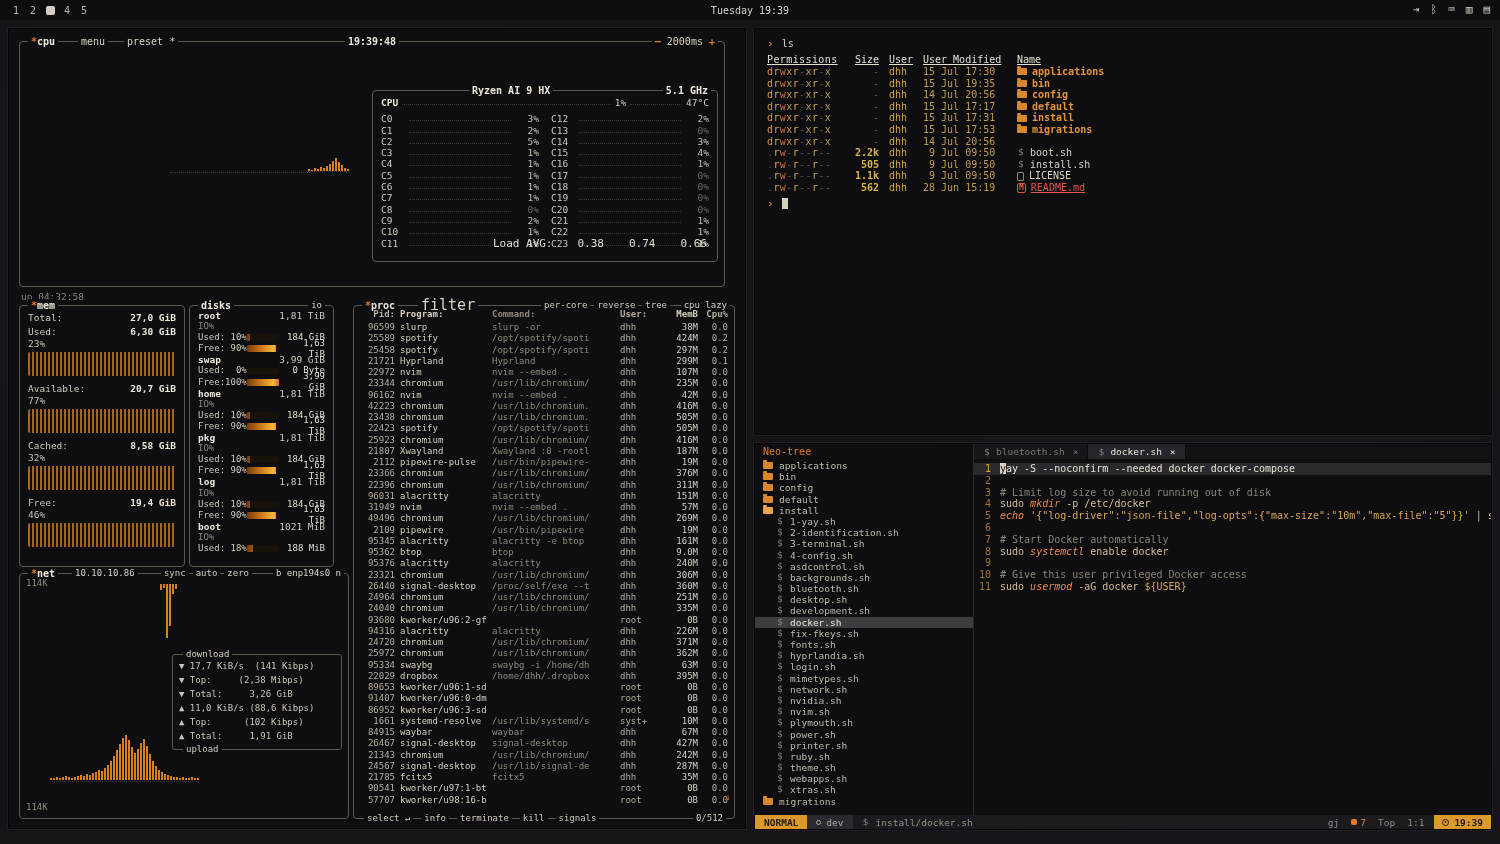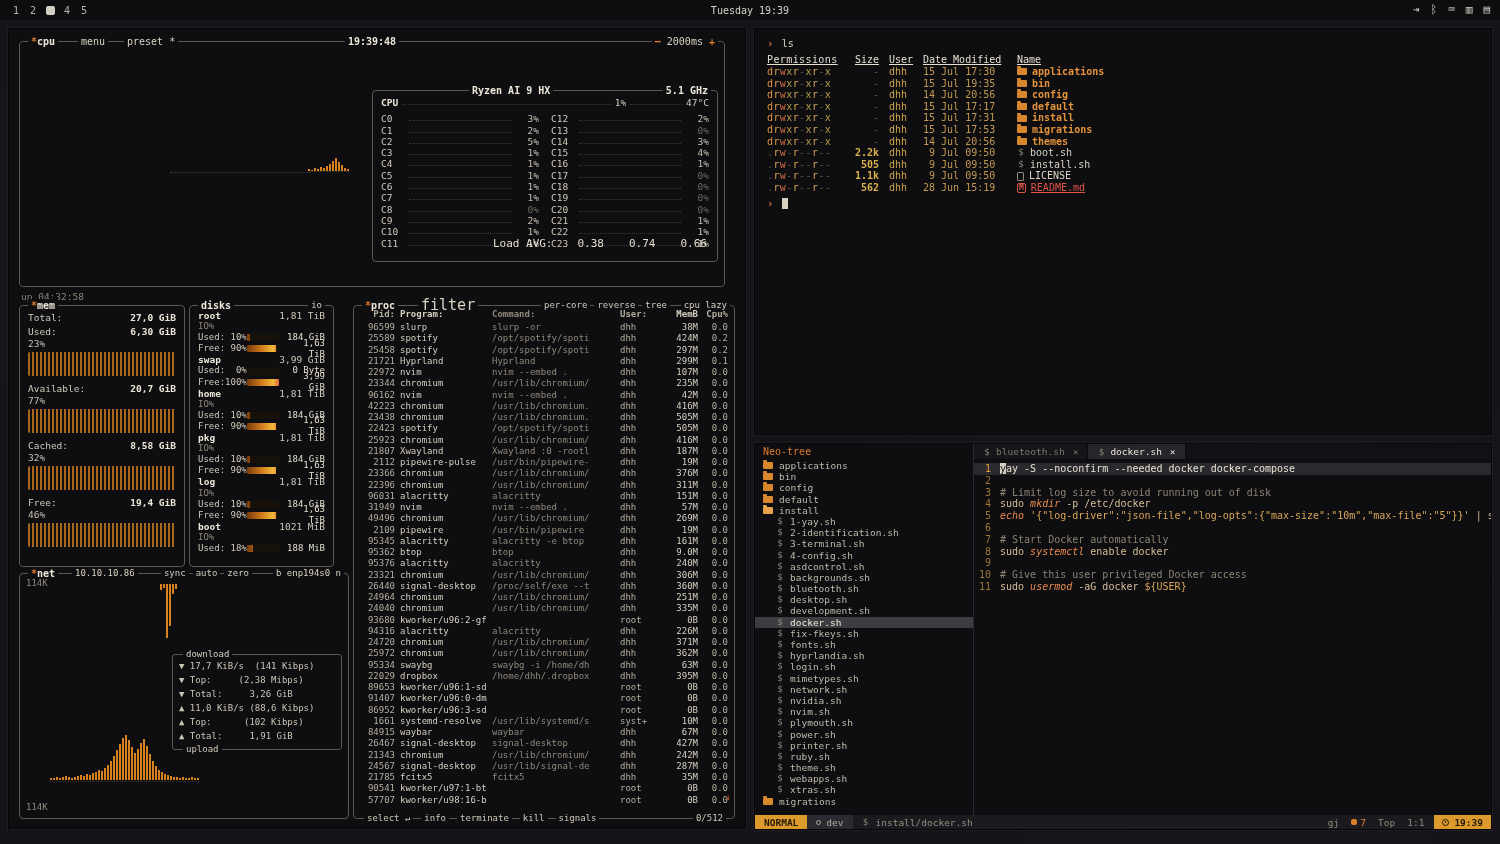--- a/index.html
+++ b/index.html
@@ -980,21 +980,21 @@
 <div class="window" id="term">
   <div class="tpad">
     <div class="plin">
       <span class="psym">›</span>
       <span class="pcmd">ls</span>
     </div>
     <div class="lshead">
       <span class="lsperm">Permissions</span>
       <span class="lssize">Size</span>
       <span class="lsuser">User</span>
-      <span class="lsdate">Date Modified</span>
+      <span class="lsdate">User Modified</span>
       <span class="lsname">Name</span>
     </div>
     <div>
         <div class="lsrow">
           <span class="lsperm"><i style="color: rgb(226, 146, 60); font-style: normal;">d</i><i style="color: rgb(210, 162, 80); font-style: normal;">r</i><i style="color: rgb(205, 106, 66); font-style: normal;">w</i><i style="color: rgb(181, 160, 75); font-style: normal;">x</i><i style="color: rgb(210, 162, 80); font-style: normal;">r</i><i style="color: rgb(90, 85, 72); font-style: normal;">-</i><i style="color: rgb(181, 160, 75); font-style: normal;">x</i><i style="color: rgb(210, 162, 80); font-style: normal;">r</i><i style="color: rgb(90, 85, 72); font-style: normal;">-</i><i style="color: rgb(181, 160, 75); font-style: normal;">x</i></span>
           <span class="lssize dim">-</span>
           <span class="lsuser">dhh</span>
           <span class="lsdate">15 Jul 17:30</span>
           <span class="lsname">
             <i class="fico"></i>
@@ -1049,24 +1049,20 @@
           <span class="lsname">
             <i class="fico"></i>
             <span class="fname dir">migrations</span>
           </span>
         </div>
         <div class="lsrow">
           <span class="lsperm"><i style="color: rgb(226, 146, 60); font-style: normal;">d</i><i style="color: rgb(210, 162, 80); font-style: normal;">r</i><i style="color: rgb(205, 106, 66); font-style: normal;">w</i><i style="color: rgb(181, 160, 75); font-style: normal;">x</i><i style="color: rgb(210, 162, 80); font-style: normal;">r</i><i style="color: rgb(90, 85, 72); font-style: normal;">-</i><i style="color: rgb(181, 160, 75); font-style: normal;">x</i><i style="color: rgb(210, 162, 80); font-style: normal;">r</i><i style="color: rgb(90, 85, 72); font-style: normal;">-</i><i style="color: rgb(181, 160, 75); font-style: normal;">x</i></span>
           <span class="lssize dim">-</span>
           <span class="lsuser">dhh</span>
           <span class="lsdate">14 Jul 20:56</span>
-          <span class="lsname">
-            <i class="fico"></i>
-            <span class="fname dir">themes</span>
-          </span>
         </div>
         <div class="lsrow">
           <span class="lsperm"><i style="color: rgb(90, 85, 72); font-style: normal;">.</i><i style="color: rgb(210, 162, 80); font-style: normal;">r</i><i style="color: rgb(205, 106, 66); font-style: normal;">w</i><i style="color: rgb(90, 85, 72); font-style: normal;">-</i><i style="color: rgb(210, 162, 80); font-style: normal;">r</i><i style="color: rgb(90, 85, 72); font-style: normal;">-</i><i style="color: rgb(90, 85, 72); font-style: normal;">-</i><i style="color: rgb(210, 162, 80); font-style: normal;">r</i><i style="color: rgb(90, 85, 72); font-style: normal;">-</i><i style="color: rgb(90, 85, 72); font-style: normal;">-</i></span>
           <span class="lssize">2.2k</span>
           <span class="lsuser">dhh</span>
           <span class="lsdate"> 9 Jul 09:50</span>
           <span class="lsname">
             <i class="sico">$</i>
             <span class="fname script">boot.sh</span>
           </span>

